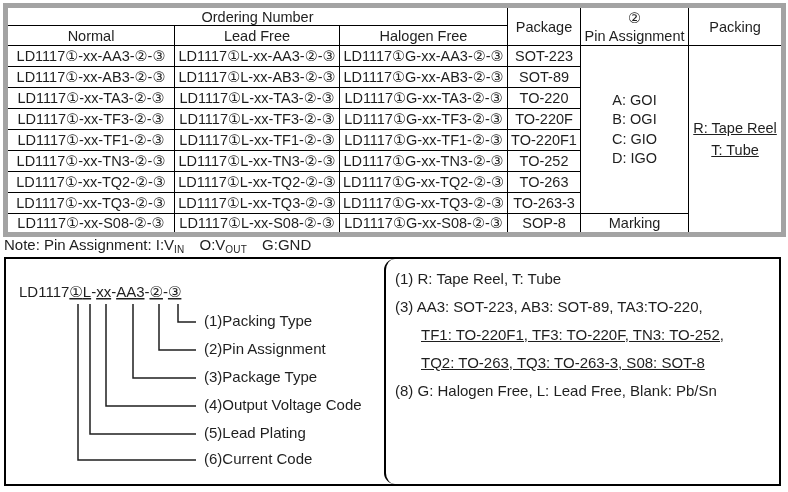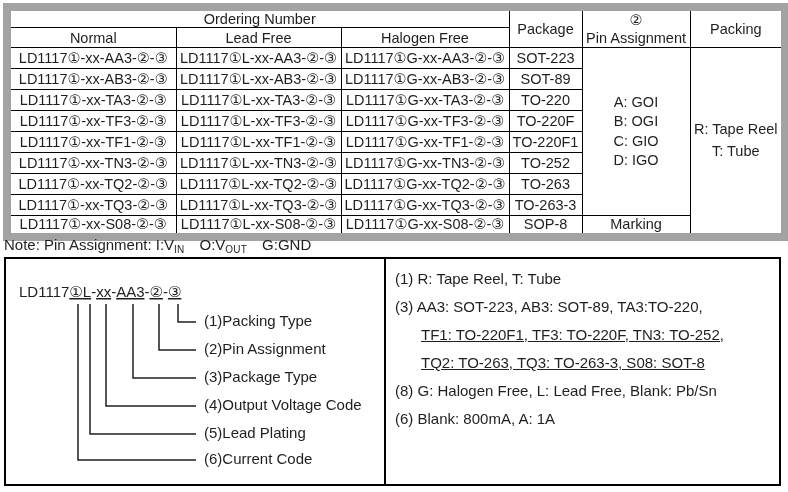--- a/index.html
+++ b/index.html
@@ -28,26 +28,26 @@
   }
   table.ordering td, table.ordering th {
     border: 1.5px solid #000;
     padding: 0;
     text-align: center;
     vertical-align: middle;
     font-weight: normal;
     overflow: hidden;
     white-space: nowrap;
   }
-  table.ordering { border: 8px solid #a3a3a3; }
+  table.ordering { border: 5px solid #a3a3a3; }
   tr.hdr   { height: 20px; }
   tr.data  { height: 21px; }
   th.twolines { line-height: 18px; }
   td.pin-span div { line-height: 19.5px; }
-  td.packing-span { text-align: left; padding-left: 6px; }
+  td.packing-span { text-align: left; padding-left: 6px; text-decoration: underline; }
   td.packing-span div { line-height: 22px; }
 
   
   .note {
     position: absolute;
     left: 4px;
     top: 234px;
     font-size: 15px;
     line-height: 22px;
     white-space: nowrap;
@@ -70,20 +70,21 @@
     width: 378px;
     height: 100%;
     position: relative;
     flex: none;
   }
   .box-right {
     flex: 1;
     border-left: 2px solid #000;
     padding: 6px 0 0 9px;
     box-sizing: border-box;
+    border-radius: 11px;
   }
   .legend-line {
     font-size: 15px;
     line-height: 28px;
     white-space: nowrap;
   }
   .legend-line.indent { padding-left: 26px; text-decoration: underline; }
 
   svg.diagram { display: block; }
   svg.diagram text {
@@ -221,17 +222,16 @@
         <text x="198" y="201" dominant-baseline="middle">(6)Current Code</text>
       </svg>
     </div>
 
     <div class="box-right">
       <div class="legend-line">(1) R: Tape Reel, T: Tube</div>
       <div class="legend-line">(3) AA3: SOT-223, AB3: SOT-89, TA3:TO-220,</div>
       <div class="legend-line indent">TF1: TO-220F1, TF3: TO-220F, TN3: TO-252,</div>
       <div class="legend-line indent">TQ2: TO-263, TQ3: TO-263-3, S08: SOT-8</div>
       <div class="legend-line">(8) G: Halogen Free, L: Lead Free, Blank: Pb/Sn</div>
-      <div class="legend-line">(6) Blank: 800mA, A: 1A</div>
     </div>
   </div>
 
 </div>
 
 </body></html>

